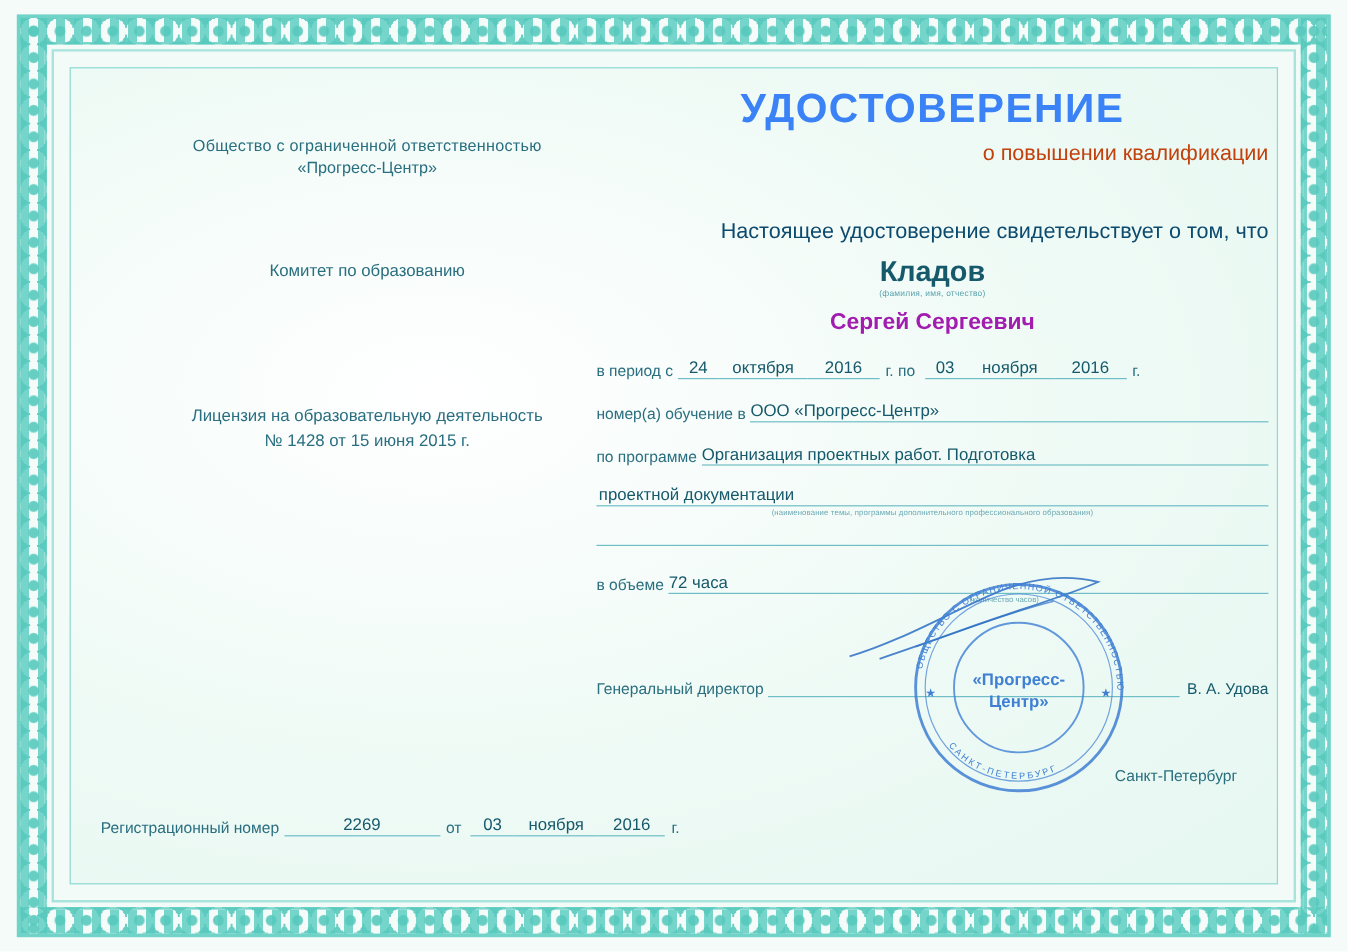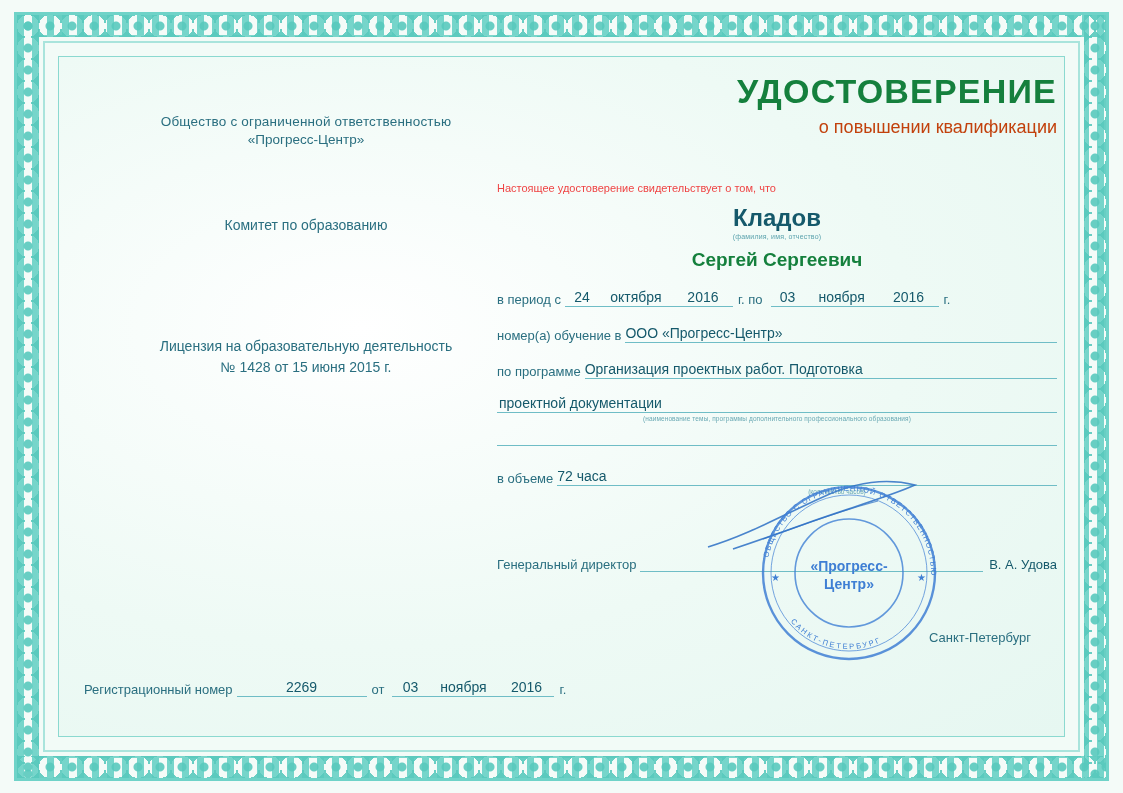--- a/index.html
+++ b/index.html
@@ -128,58 +128,58 @@
     line-height: 1.5;
   }
 
   .right-col {
     position: absolute;
     right: 6px;
     top: 14px;
     width: 560px;
   }
   .title {
-    text-align: right;
+    text-align: center;
     font-size: 34px;
     font-weight: bold;
     letter-spacing: 1.2px;
-    color: #15803d;
+    color: #3b82f6;
   }
   .subtitle {
     text-align: right;
     font-size: 18px;
     margin-top: 6px;
     color: #c2410c;
   }
   .attest {
-    text-align: left;
-    font-size: 11px;
+    text-align: right;
+    font-size: 18px;
     margin-top: 44px;
-    color: #ef4444;
+    color: #0c4a6e;
   }
   .name-surname {
     text-align: center;
     font-size: 24px;
     font-weight: bold;
     margin-top: 10px;
     color: #15596b;
   }
   .caption {
     text-align: center;
     font-size: 7px;
     color: #5aa2ad;
     margin-top: 1px;
     letter-spacing: .2px;
   }
   .name-full {
     text-align: center;
     font-size: 19px;
     font-weight: bold;
     margin-top: 9px;
-    color: #15803d;
+    color: #a21caf;
   }
 
   .row-line {
     position: relative;
     margin-top: 18px;
     font-size: 13px;
     color: #2a6f80;
     display: flex;
     align-items: flex-end;
     white-space: nowrap;

